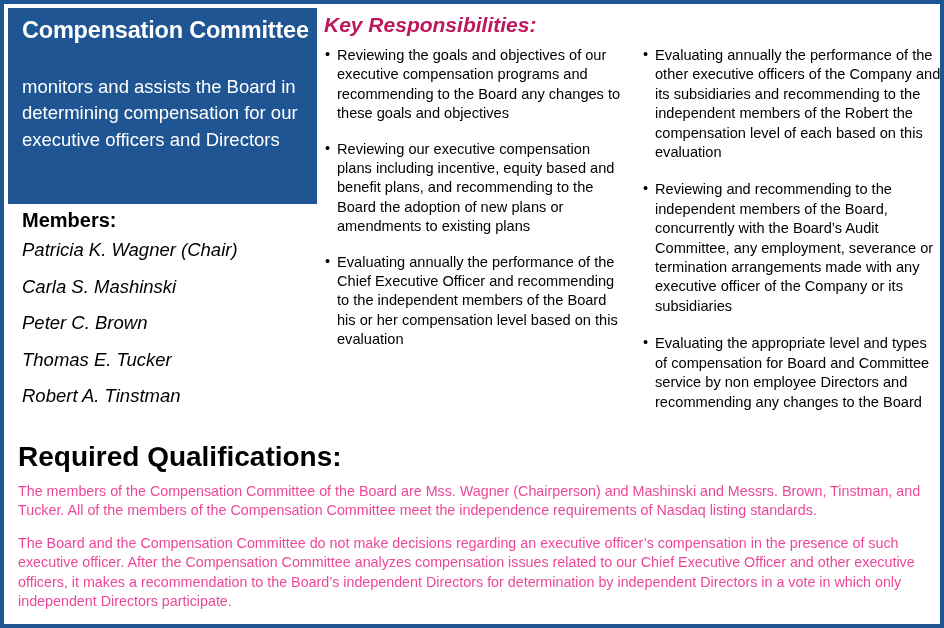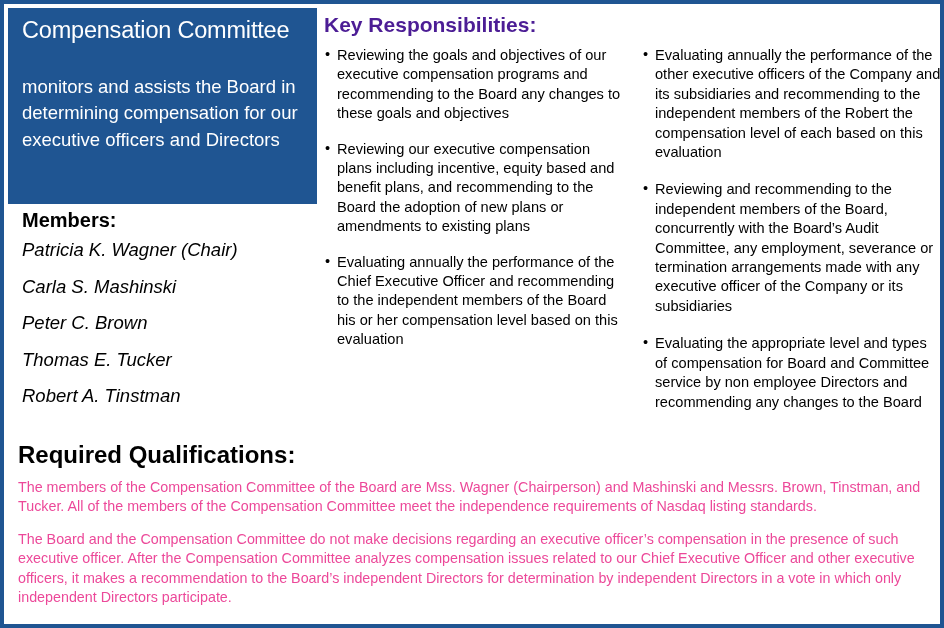--- a/index.html
+++ b/index.html
@@ -30,21 +30,21 @@
     top: 4px;
     width: 309px;
     height: 196px;
     background: #1f5592;
     box-sizing: border-box;
     padding: 10px 14px 0 14px;
     color: #ffffff;
   }
   .committee-title {
     font-size: 23.5px;
-    font-weight: normal;
+    font-weight: bold;
     line-height: 1.1;
     letter-spacing: -0.2px;
     margin: 0;
     white-space: nowrap;
   }
   .committee-subtitle {
     margin: 30px 0 0 0;
     font-size: 18.5px;
     line-height: 1.44;
     font-weight: normal;
@@ -82,21 +82,22 @@
   .responsibilities {
     position: absolute;
     left: 320px;
     top: 9px;
     width: 618px;
   }
   .kr-heading {
     font-size: 21px;
     font-weight: bold;
     margin: 0 0 9px 0;
-    color: #4c1d95;
+    color: #be185d;
+    font-style: italic;
   }
   .kr-columns {
     display: flex;
     gap: 18px;
   }
   .kr-col {
     width: 300px;
   }
   .kr-col ul {
     list-style: none;
@@ -122,21 +123,21 @@
   .kr-col--right li { margin-bottom: 18px; }
 
   
   .qualifications {
     position: absolute;
     left: 14px;
     top: 437px;
     width: 916px;
   }
   .rq-heading {
-    font-size: 24px;
+    font-size: 28px;
     font-weight: bold;
     margin: 0 0 9px 0;
     color: #000000;
   }
   .rq-para {
     font-size: 14.3px;
     line-height: 1.36;
     margin: 0 0 13px 0;
     color: #ec4899;
     text-align: left;

